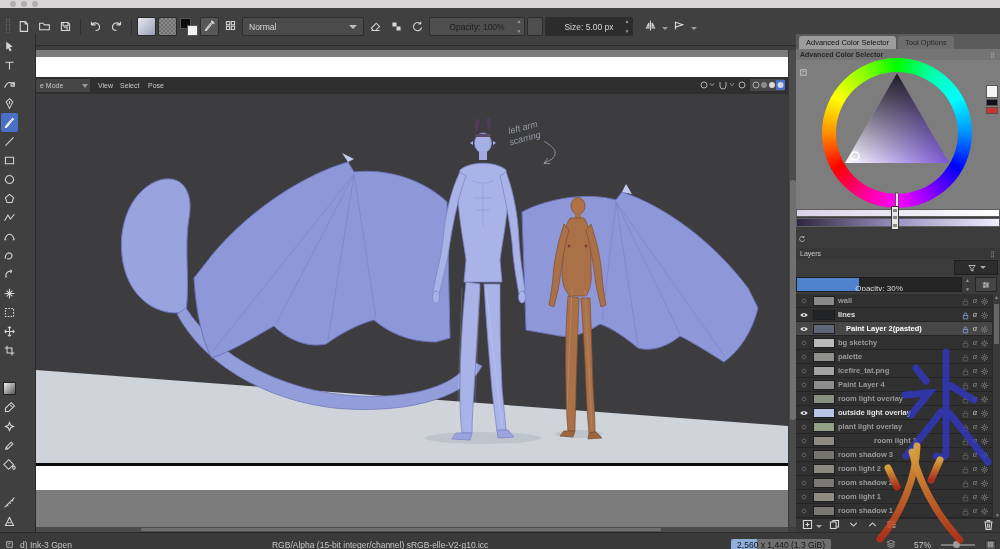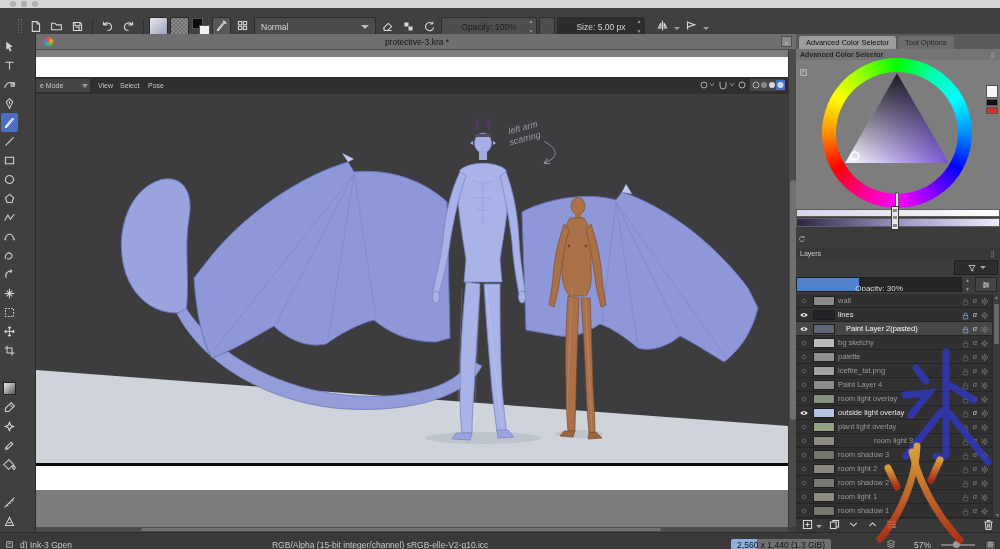--- a/index.html
+++ b/index.html
@@ -3,21 +3,21 @@
 <meta charset="utf-8">
 <style>
   html,body{margin:0;padding:0;background:#222;}
   *{box-sizing:border-box;font-family:"Liberation Sans",sans-serif;}
   #screen{position:relative;width:1000px;height:549px;background:#3e3e3e;overflow:hidden;}
   .abs{position:absolute;}
   
   #titlebar{left:0;top:0;width:1000px;height:8px;background:#d6d4d4;}
   .tl-dot{width:6px;height:6px;border-radius:50%;background:#b0aeae;top:1px;}
   
-  #toolbar{left:0;top:8px;width:1000px;height:38px;background:#404040;border-bottom:1px solid #2b2b2b;display:flex;align-items:center;padding:0 16px;gap:2px;}
+  #toolbar{left:0;top:8px;width:1000px;height:38px;background:#404040;border-bottom:1px solid #2b2b2b;display:flex;align-items:center;padding:0 4px;gap:2px;}
   .grip{width:4px;height:16px;border-left:1px dotted #6a6a6a;border-right:1px dotted #6a6a6a;margin:0 2px;}
   .tb-btn{width:19px;height:19px;display:flex;align-items:center;justify-content:center;border-radius:2px;flex:none;}
   .tb-btn.pressed{background:#575757;border:1px solid #2d2d2d;}
   .sep{width:1px;height:16px;background:#2e2e2e;margin:0 3px;flex:none;}
   .swatch{width:19px;height:19px;border:1px solid #2a2a2a;flex:none;border-radius:2px;}
   #gradient-swatch{background:linear-gradient(135deg,#e8e8ee,#9aa0b8);}
   #pattern-swatch{background:repeating-conic-gradient(#8a8a8a 0 25%,#6f6f6f 0 50%) 0 0/4px 4px;}
   #fgbg{position:relative;width:19px;height:19px;flex:none;}
   #fgbg .fg{position:absolute;left:1px;top:1px;width:11px;height:11px;background:#0c0c0c;border:1px solid #555;}
   #fgbg .bg{position:absolute;right:0;bottom:0;width:11px;height:11px;background:#f2f2f2;border:1px solid #555;}
@@ -63,21 +63,21 @@
   #filter-btn{position:absolute;left:158px;top:226px;width:44px;height:15px;background:#2c2c2c;border:1px solid #1f1f1f;display:flex;align-items:center;justify-content:center;gap:3px;}
   #op-slider{position:absolute;left:0;top:243px;width:166px;height:15px;background:#252525;border:1px solid #1f1f1f;overflow:hidden;}
   #op-fill{position:absolute;left:0;top:0;height:100%;background:#4f82cc;}
   #op-text{position:absolute;width:100%;text-align:center;top:6px;font-size:8px;color:#dcdcdc;}
   #op-spin{position:absolute;left:167px;top:243px;width:9px;height:15px;display:flex;flex-direction:column;align-items:center;justify-content:space-between;color:#999;font-size:5px;line-height:6px;}
   #props-btn{position:absolute;left:179px;top:243px;width:22px;height:15px;background:#454545;border:1px solid #262626;display:flex;align-items:center;justify-content:center;}
   #layer-list{position:absolute;left:0;top:260px;width:196px;height:224px;background:#2d2d2d;overflow:hidden;}
   .layer-row{display:flex;align-items:center;height:14px;border-bottom:1px solid #242424;background:#303030;padding-left:2px;gap:3px;}
   .layer-row.sel{background:#474747;}
   .lthumb{width:22px;height:10px;border:1px solid #1d1d1d;flex:none;}
-  .lname{font-size:7.5px;flex:1;white-space:nowrap;overflow:hidden;}
+  .lname{font-size:7.5px;flex:1;white-space:nowrap;overflow:hidden;font-weight:bold;}
   .licons{display:flex;align-items:center;gap:3px;margin-right:3px;flex:none;}
   .alpha{font-size:7.5px;font-style:italic;}
   #llist-scroll{position:absolute;left:196px;top:260px;width:8px;height:224px;background:#3a3a3a;border-left:1px solid #2a2a2a;color:#8a8a8a;font-size:5px;text-align:center;}
   #llist-thumb{position:absolute;left:1px;top:10px;width:5px;height:40px;background:#666;}
   #layer-btns{position:absolute;left:0;top:484px;width:204px;height:14px;background:#383838;display:flex;align-items:center;gap:6px;padding:0 5px;border-top:1px solid #2a2a2a;}
   
   #statusbar{left:0;top:532px;width:1000px;height:25px;background:#3a3a3a;border-top:1px solid #2a2a2a;display:flex;align-items:center;font-size:8.5px;color:#c9c9c9;}
   #dim-box{background:linear-gradient(90deg,#8fb0dc 0 26%,#6f6f6f 26%);color:#141414;padding:1px 6px;border-radius:2px;}
   #zoom-slider{width:34px;height:2px;background:#7a7a7a;position:relative;}
   #zoom-knob{position:absolute;left:12px;top:-3px;width:7px;height:7px;border-radius:50%;background:#9d9d9d;}
@@ -316,29 +316,20 @@
           <path d="M3 13 L8 3 L13 13 Z M6 9.5 H10" fill="none" stroke="#d4d4d4" stroke-width="1.3"></path>
         </svg>
       </div>
       <div class="tool-cell">
         <svg width="13" height="13" viewBox="0 0 16 16">
           <path d="M10 2 L14 6 L10 10 L6 6 Z M8 8 L3 13" fill="none" stroke="#d4d4d4" stroke-width="1.3"></path>
         </svg>
       </div>
     </div>
 
-  <div id="doc-tabbar" class="abs">
-    <div id="krita-icon"></div>
-    <div id="doc-title">protective-3.kra *</div>
-    <div id="tab-close">
-        <span><svg width="7" height="7" viewBox="0 0 16 16">
-            <path d="M4 4 L12 12 M12 4 L4 12" fill="none" stroke="#d8d8d8" stroke-width="1.3"></path>
-          </svg></span>
-      </div>
-  </div>
 
   <svg id="canvas-svg" class="abs" width="752" height="477" viewBox="0 0 752 477">
     <defs>
       <linearGradient id="triH" x1="0" y1="0" x2="1" y2="0">
         <stop offset="0" stop-color="#ffffff"></stop>
           <stop offset="1" stop-color="#6a48cf"></stop>
       </linearGradient>
       <linearGradient id="fireG" x1="0" y1="0" x2="0" y2="1">
         <stop offset="0" stop-color="#f2b13e"></stop>
           <stop offset="1" stop-color="#c03014"></stop>

